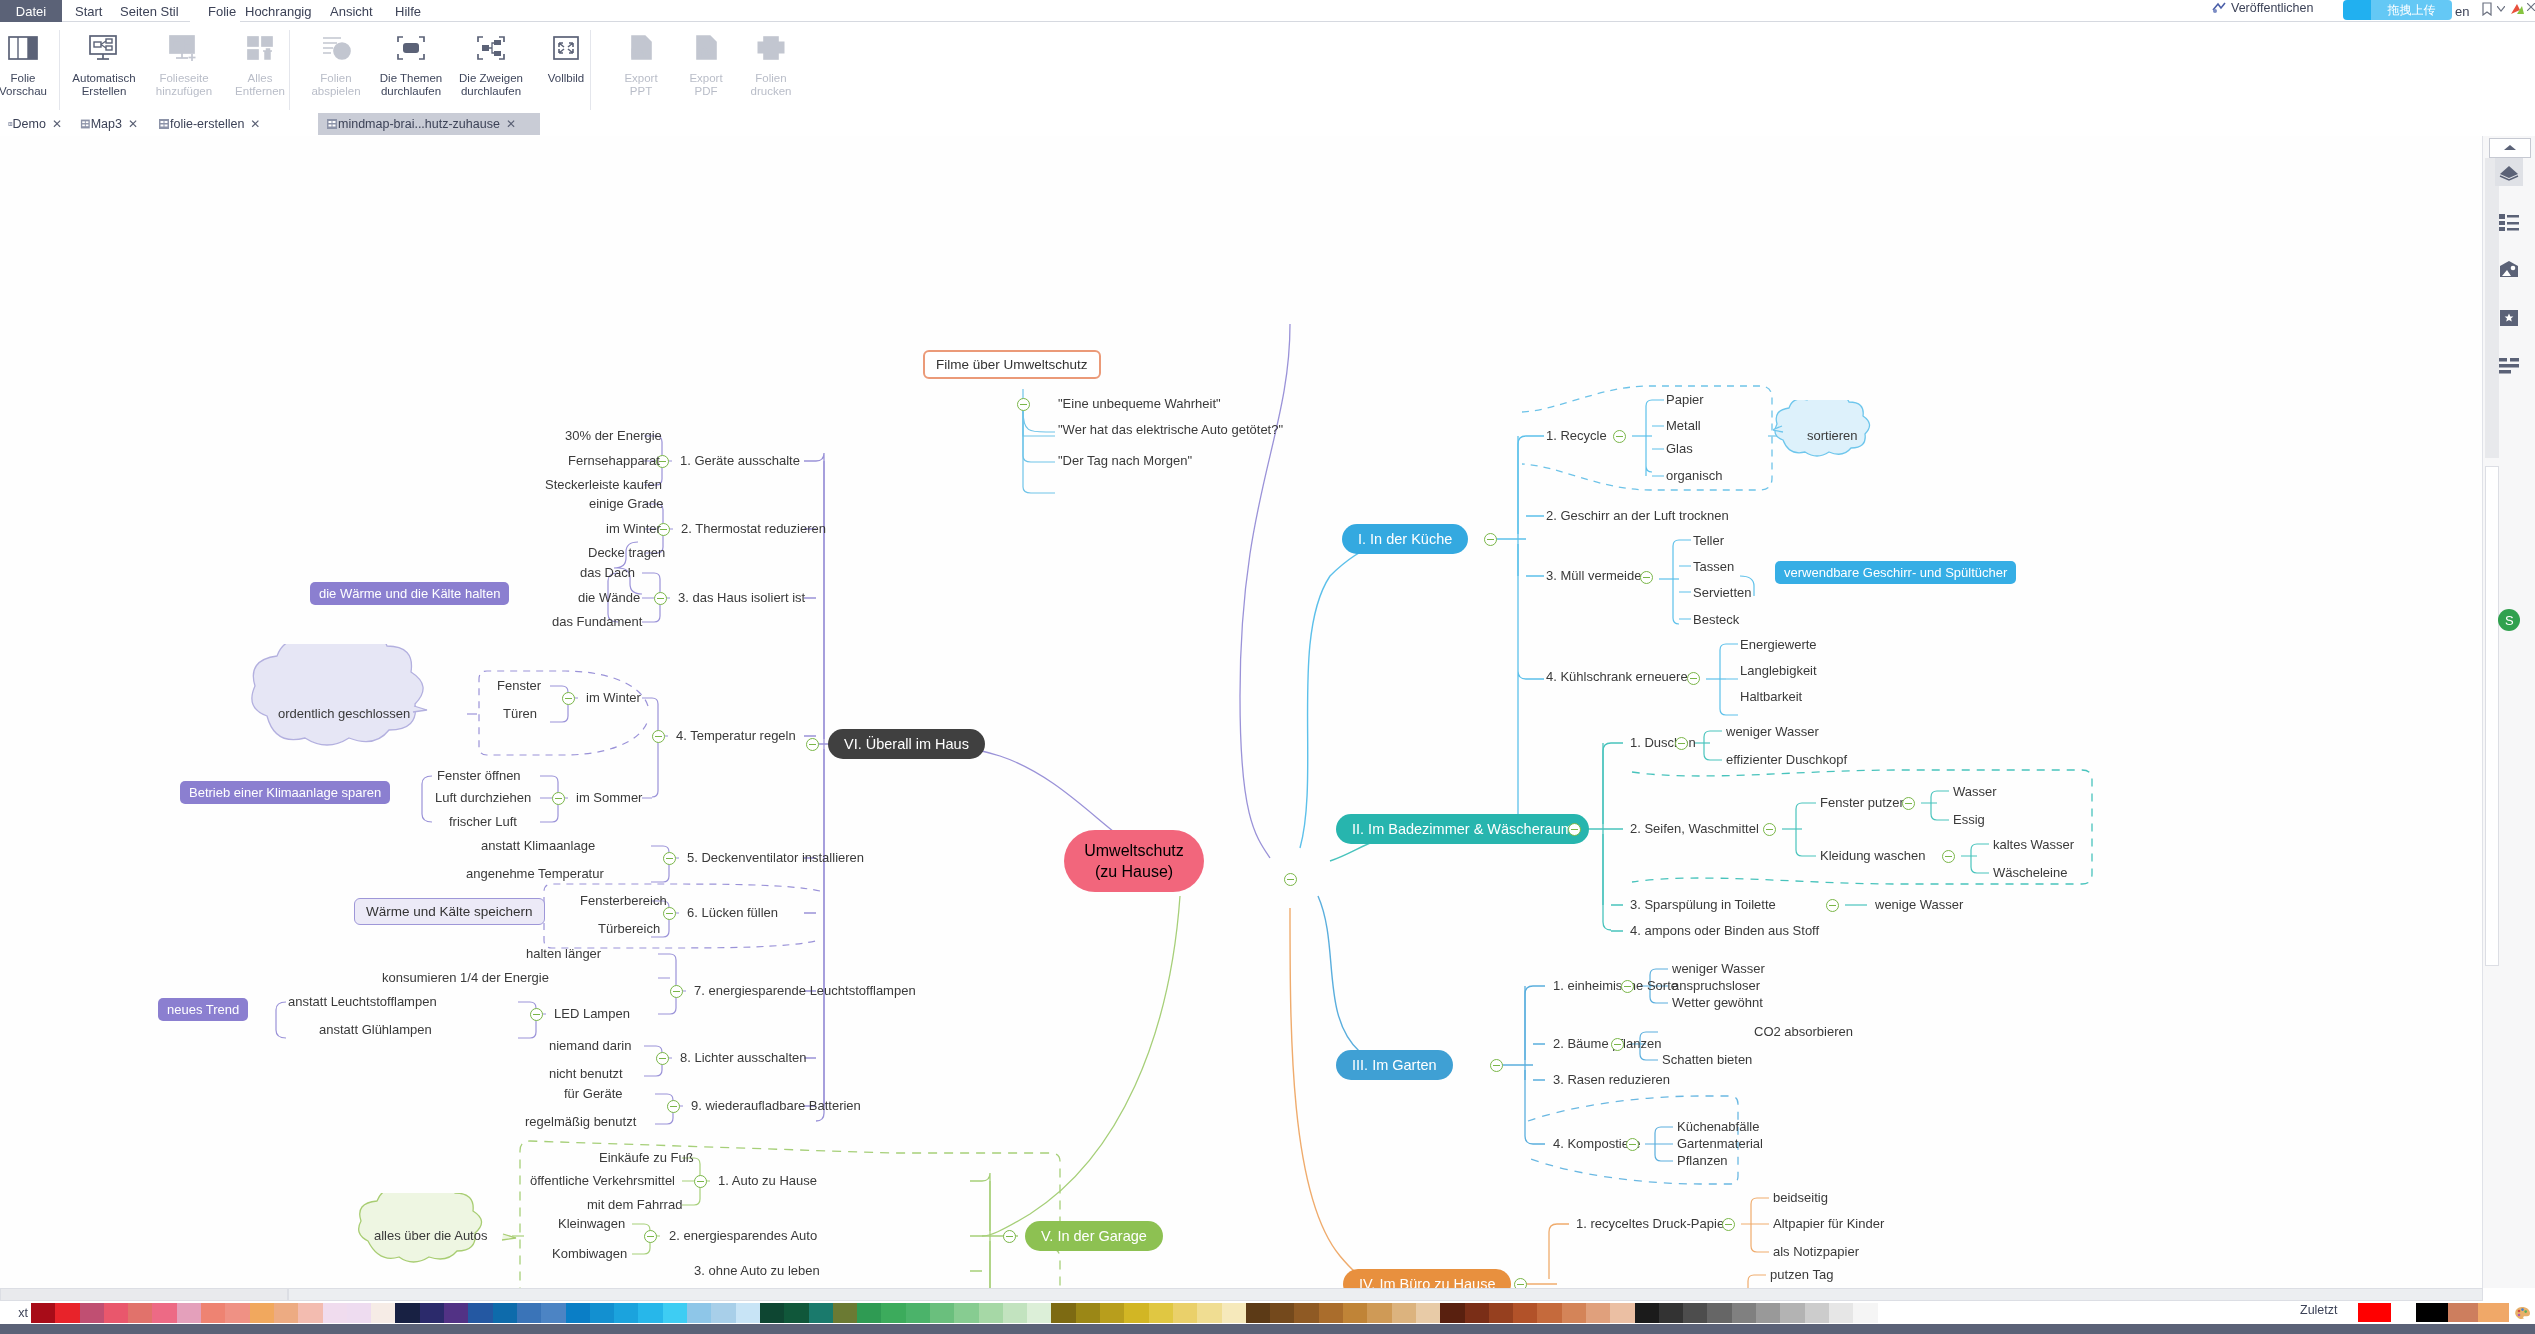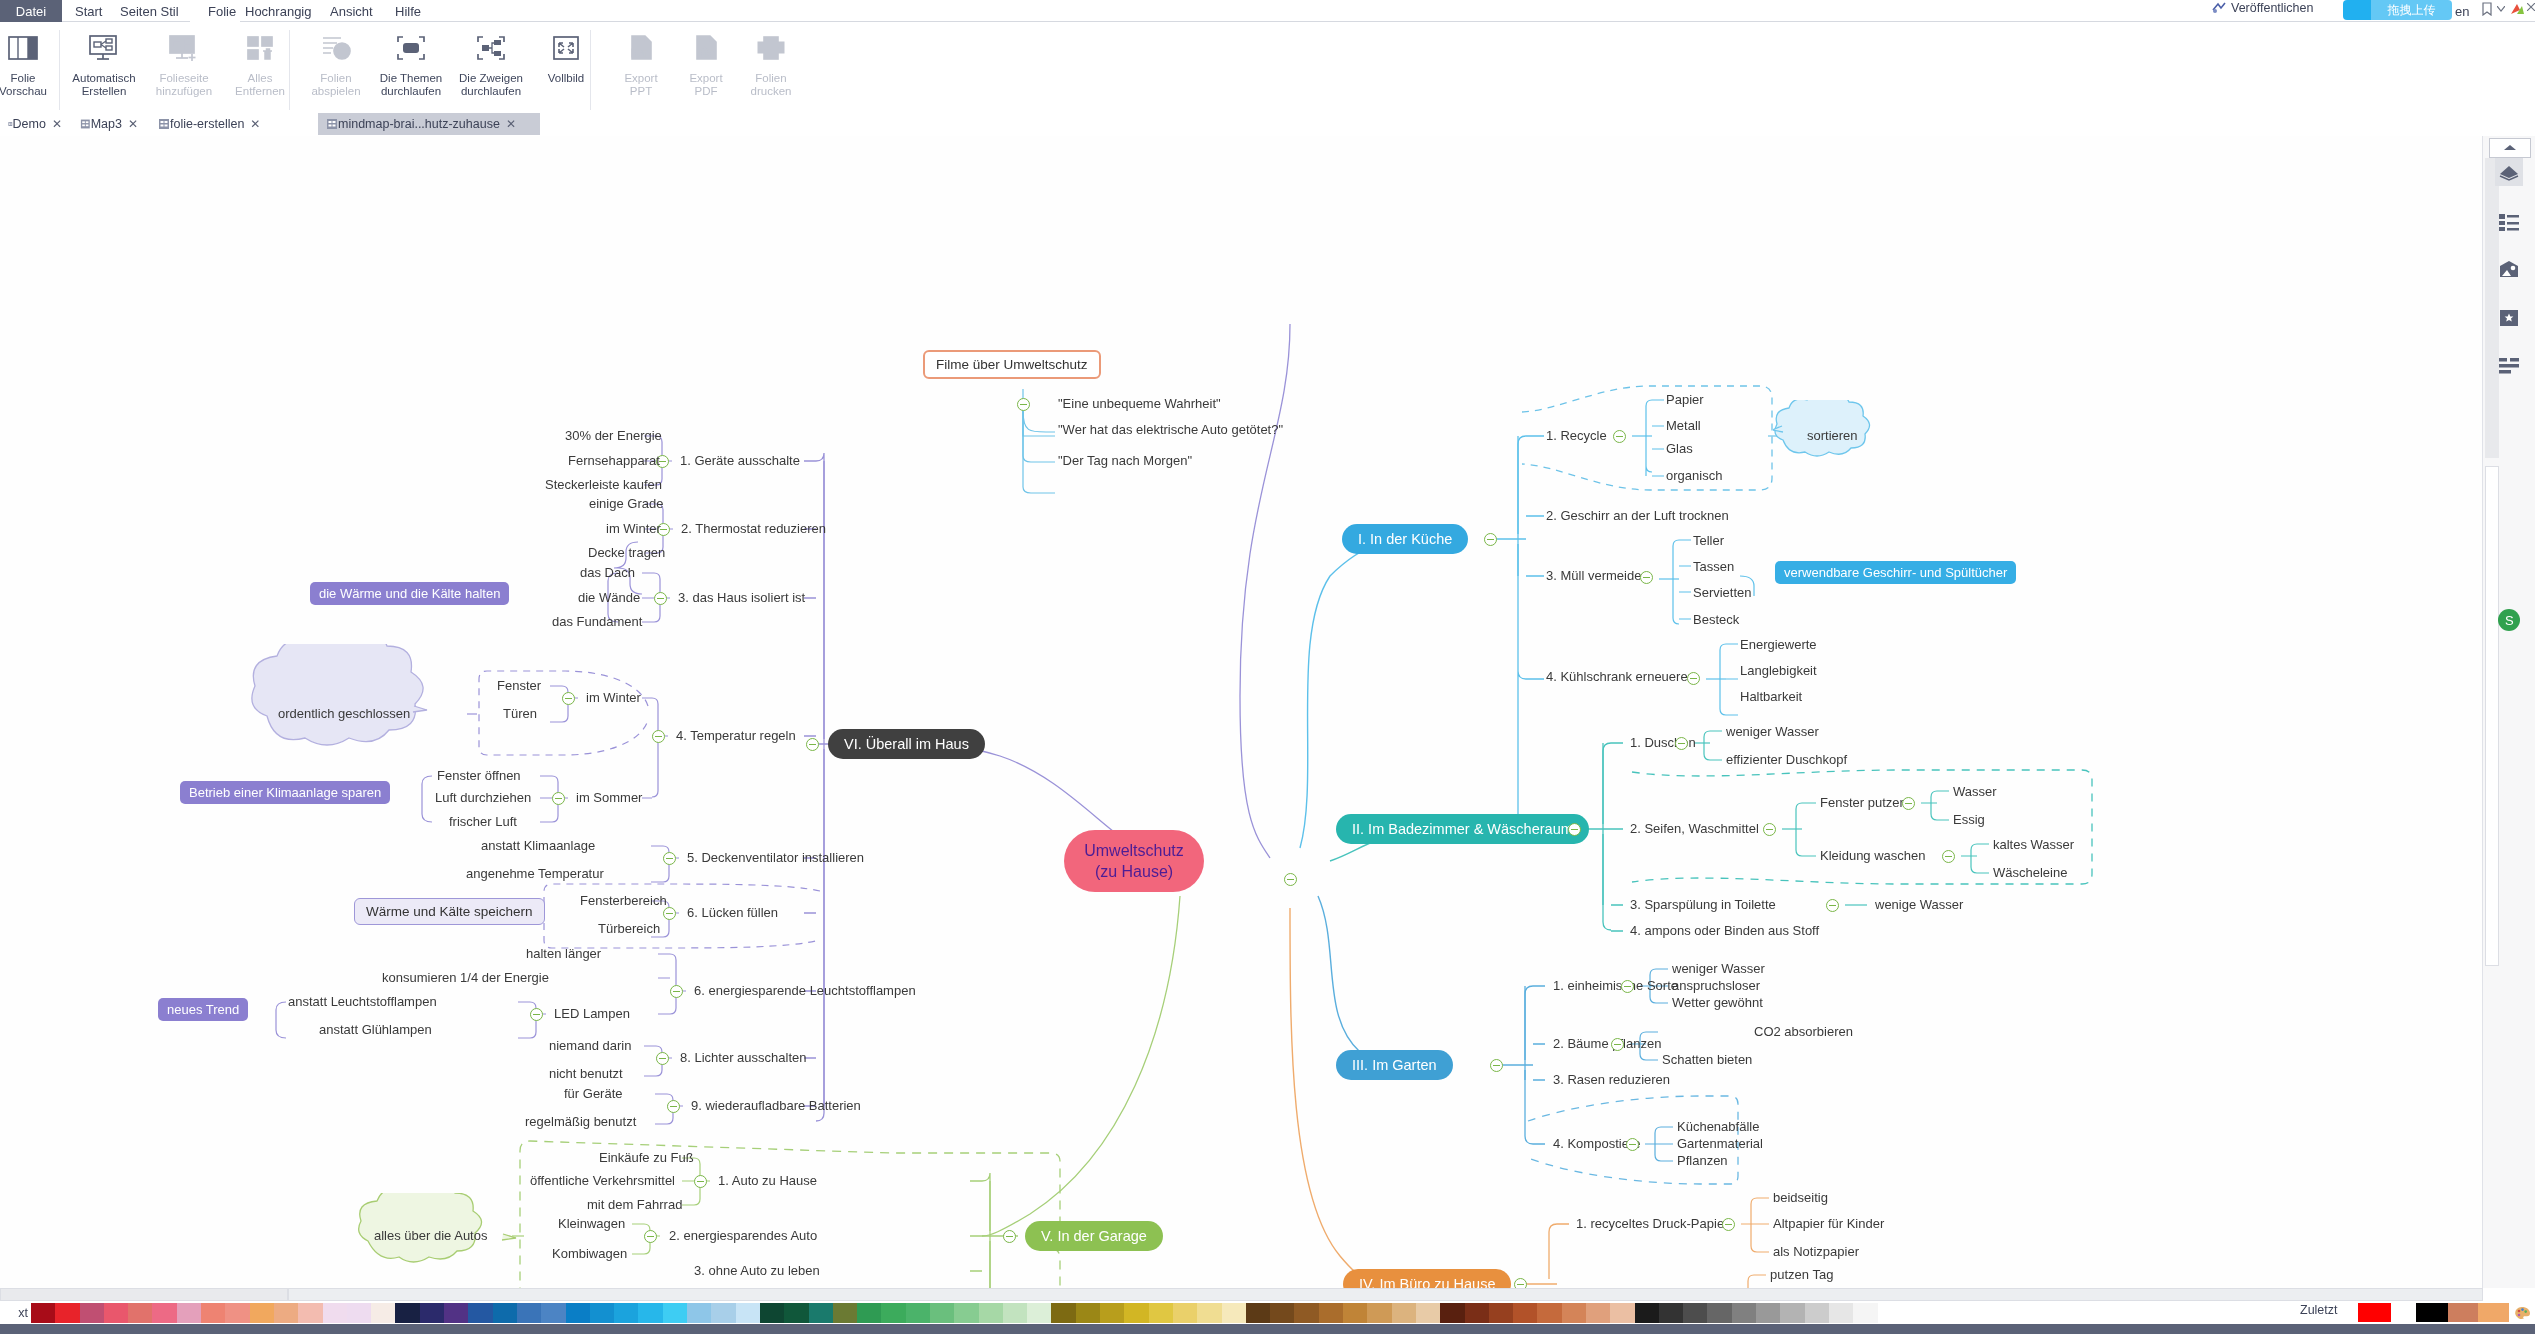--- a/index.html
+++ b/index.html
@@ -49,21 +49,21 @@
   .sw{width:24.3px;height:20px;}
   .statusbar{position:absolute;left:0;top:1324px;width:2535px;height:10px;background:#5b6277;}
   .zuletzt{position:absolute;top:1303px;font-size:12.5px;color:#3c4257;}
   
   .node{position:absolute;white-space:nowrap;box-sizing:border-box;cursor:pointer;}
   .topic{border-radius:20px;color:#fff;font-size:14.5px;display:flex;align-items:center;justify-content:center;
     padding:0 16px;height:30px;}
   .leaf{font-size:13px;color:#3a3a3a;line-height:16px;}
   .callout{border-radius:5px;color:#fff;font-size:13px;padding:4px 9px;}
   .boxout{border-radius:6px;font-size:13.5px;padding:5px 11px;color:#333;}
-  .central{border-radius:34px;background:#f2667c;color:#4c1d95;width:140px;height:62px;
+  .central{border-radius:34px;background:#f2667c;color:#000000;width:140px;height:62px;
     display:flex;flex-direction:column;align-items:center;justify-content:center;font-size:16px;line-height:21px;}
   svg.wires{position:absolute;left:0;top:0;width:2483px;height:1152px;pointer-events:none;}
   .collapseBtn{position:absolute;width:13px;height:13px;border-radius:50%;border:1.4px solid #7ab648;background:#fff;
     box-sizing:border-box;cursor:pointer;}
   .collapseBtn:after{content:"";position:absolute;left:2px;top:5px;width:7px;height:1.4px;background:#7ab648;}
 </style>
 </head>
 <body>
 
 <div id="app">
@@ -638,21 +638,21 @@
     <div class="collapseBtn" style="left:663px;top:716px;"></div>
     <div class="node leaf" style="left:481px;top:702px;">anstatt Klimaanlage</div>
     <div class="node leaf" style="left:466px;top:730px;">angenehme Temperatur</div>
 
     <div class="node leaf" style="left:687px;top:769px;">6. Lücken füllen</div>
     <div class="collapseBtn" style="left:663px;top:771px;"></div>
     <div class="node leaf" style="left:580px;top:757px;">Fensterbereich</div>
     <div class="node leaf" style="left:598px;top:785px;">Türbereich</div>
     <div class="node boxout" style="left:354px;top:762px;background:#eceaf7;border:1.4px solid #9e97d8;">Wärme und Kälte speichern</div>
 
-    <div class="node leaf" style="left:694px;top:847px;">6. energiesparende Leuchtstofflampen</div>
+    <div class="node leaf" style="left:694px;top:847px;">7. energiesparende Leuchtstofflampen</div>
     <div class="collapseBtn" style="left:670px;top:849px;"></div>
     <div class="node leaf" style="left:526px;top:810px;">halten länger</div>
     <div class="node leaf" style="left:382px;top:834px;">konsumieren 1/4 der Energie</div>
     <div class="node leaf" style="left:554px;top:870px;">LED Lampen</div>
     <div class="collapseBtn" style="left:530px;top:872px;"></div>
     <div class="node leaf" style="left:288px;top:858px;">anstatt Leuchtstofflampen</div>
     <div class="node leaf" style="left:319px;top:886px;">anstatt Glühlampen</div>
     <div class="node callout" style="left:158px;top:862px;background:#8b7fd0;">neues Trend</div>
 
     <div class="node leaf" style="left:680px;top:914px;">8. Lichter ausschalten</div>

